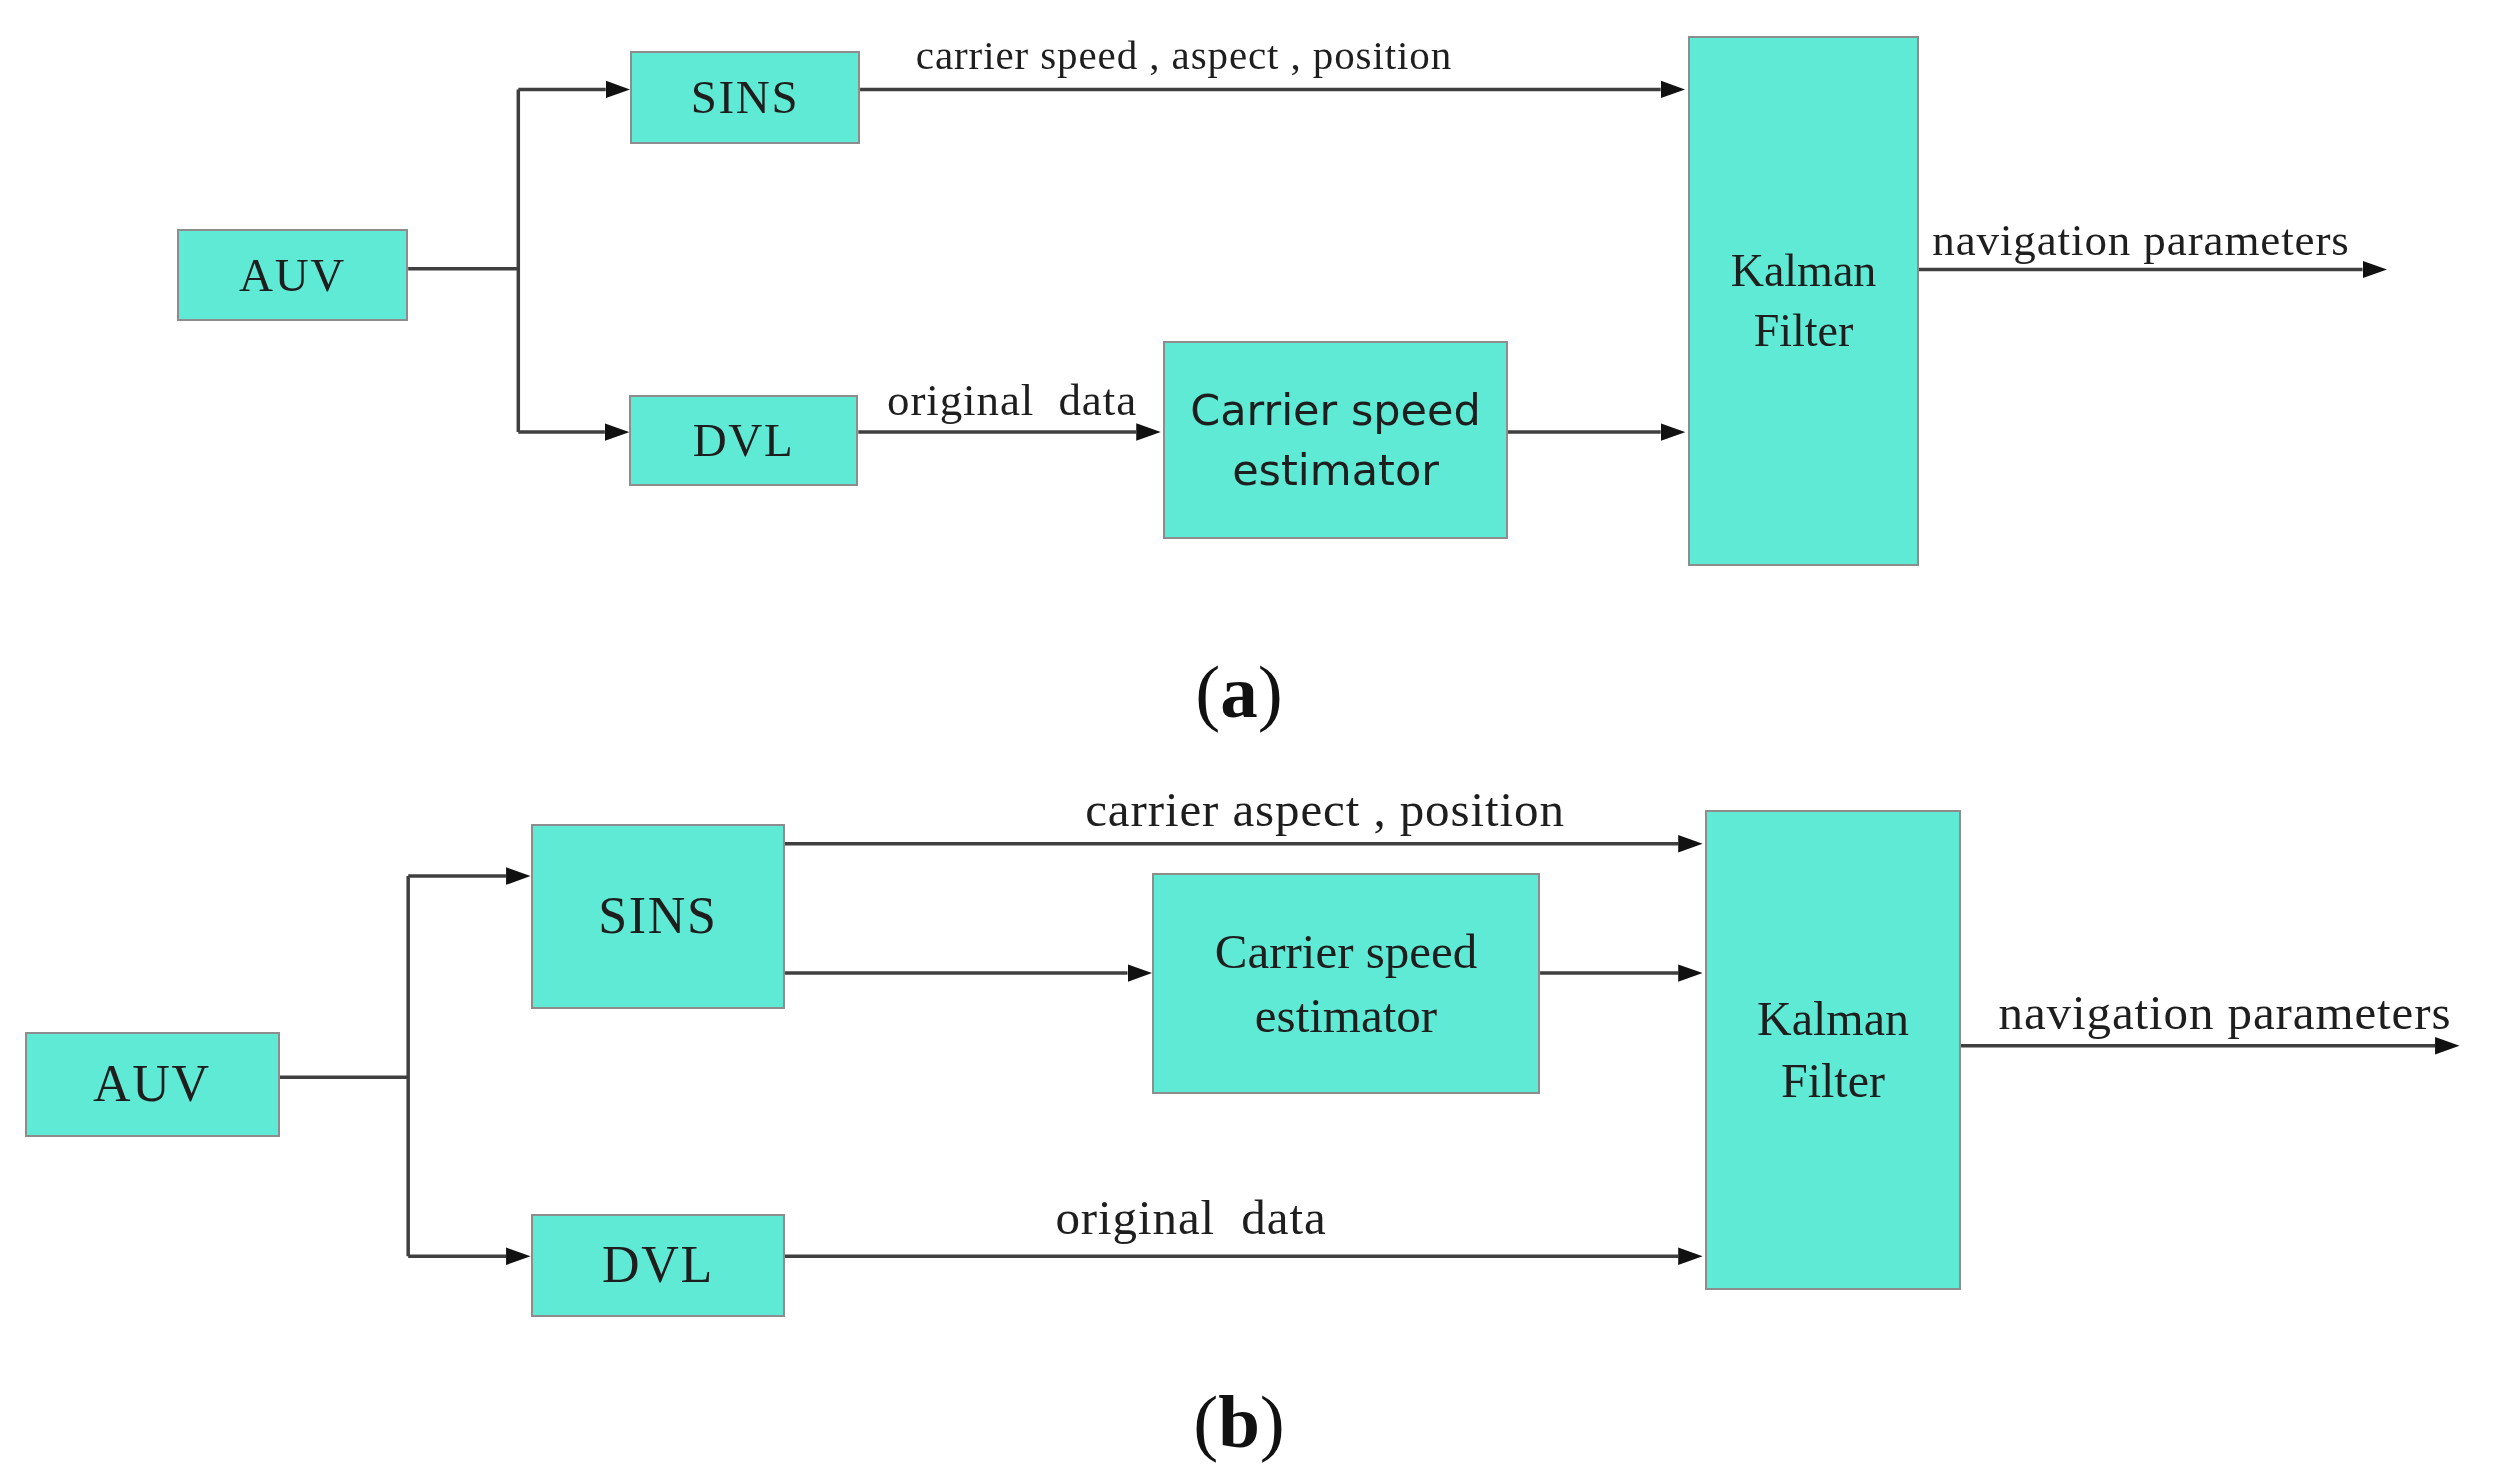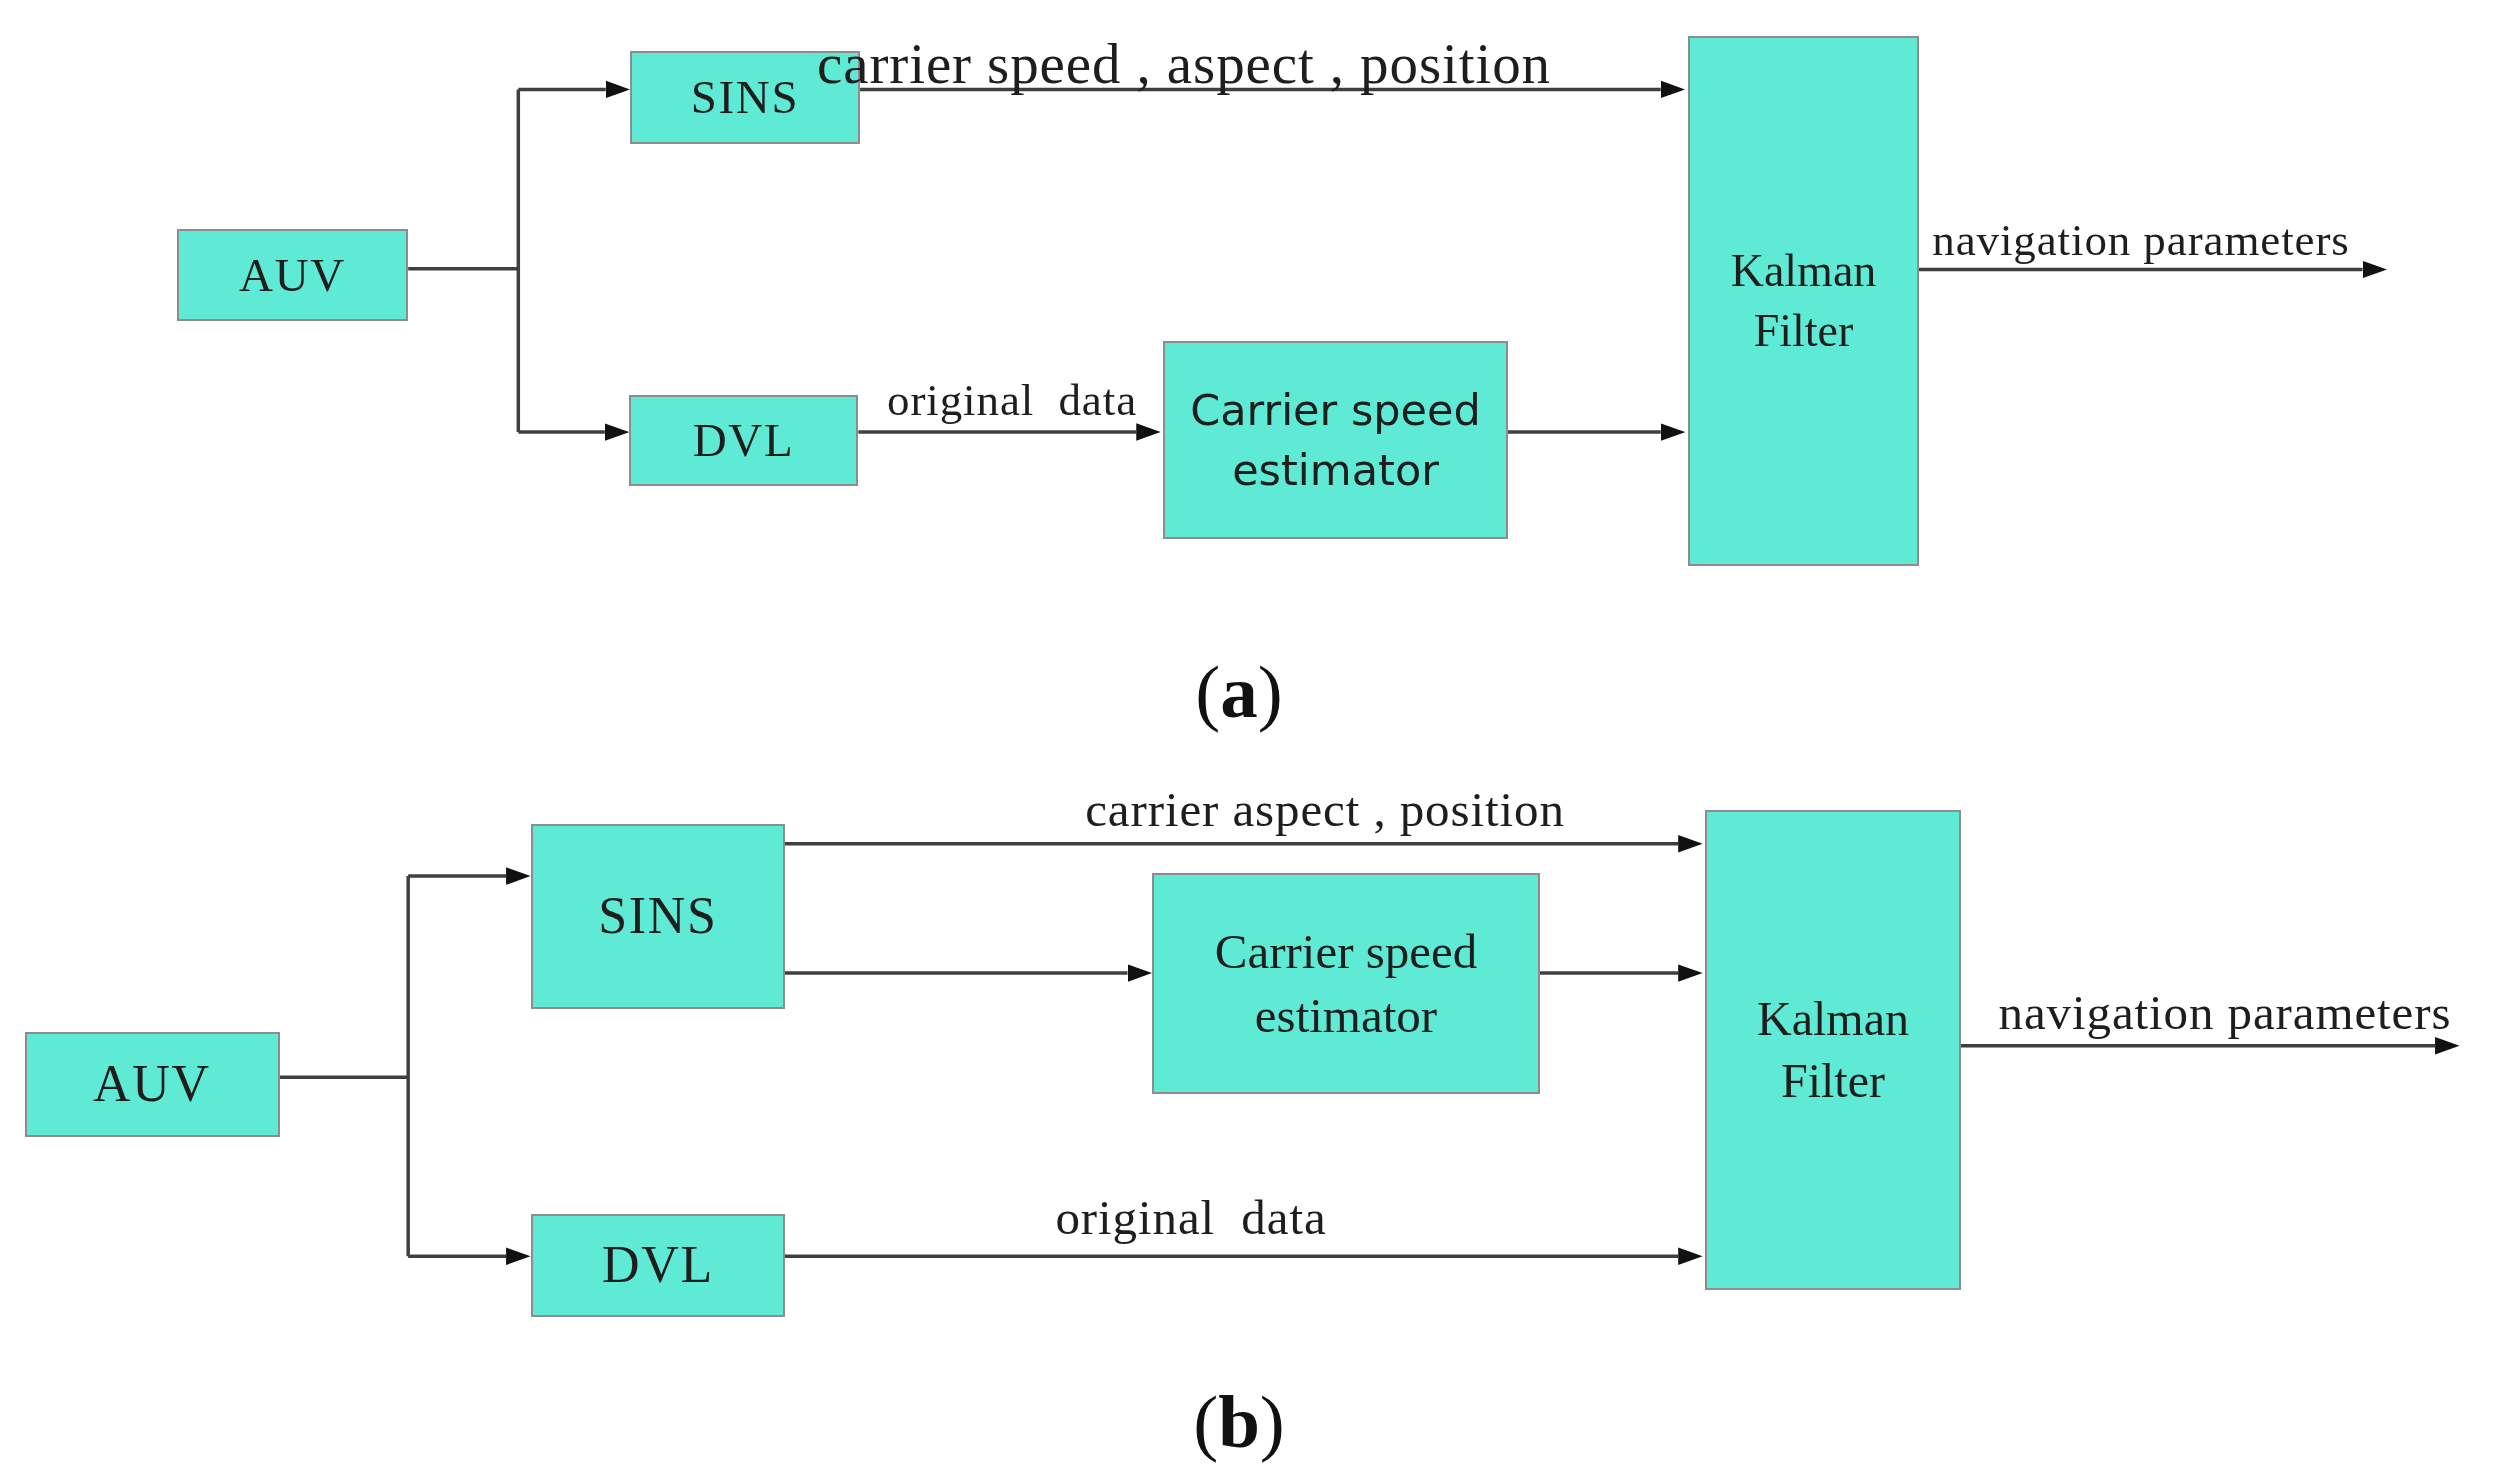--- a/index.html
+++ b/index.html
@@ -68,21 +68,21 @@
     <div class="box sans" style="left:1163px;top:333px;width:345px;height:198px;font-size:43px;line-height:1.4;">
       <div>Carrier speed</div>
       <div>estimator</div>
     </div>
 
     <div class="box serif" style="left:1688px;top:28px;width:231px;height:530px;font-size:46px;line-height:1.3;">
       <div>Kalman</div>
       <div>Filter</div>
     </div>
 
-    <div class="lbl" style="left:1184px;top:31px;font-size:57px;">carrier speed , aspect , position</div>
+    <div class="lbl" style="left:1184px;top:31px;font-size:41px;">carrier speed , aspect , position</div>
 
     <div class="lbl" style="left:1012px;top:374px;font-size:45px;">original  data</div>
 
     <div class="lbl" style="left:2141px;top:214px;font-size:45px;">navigation parameters</div>
 
     <div class="cap" style="left:1239px;top:649px;font-size:75px;">
       <span>(</span><span class="cap-letter">a</span><span>)</span>
     </div>
   </div>
 

